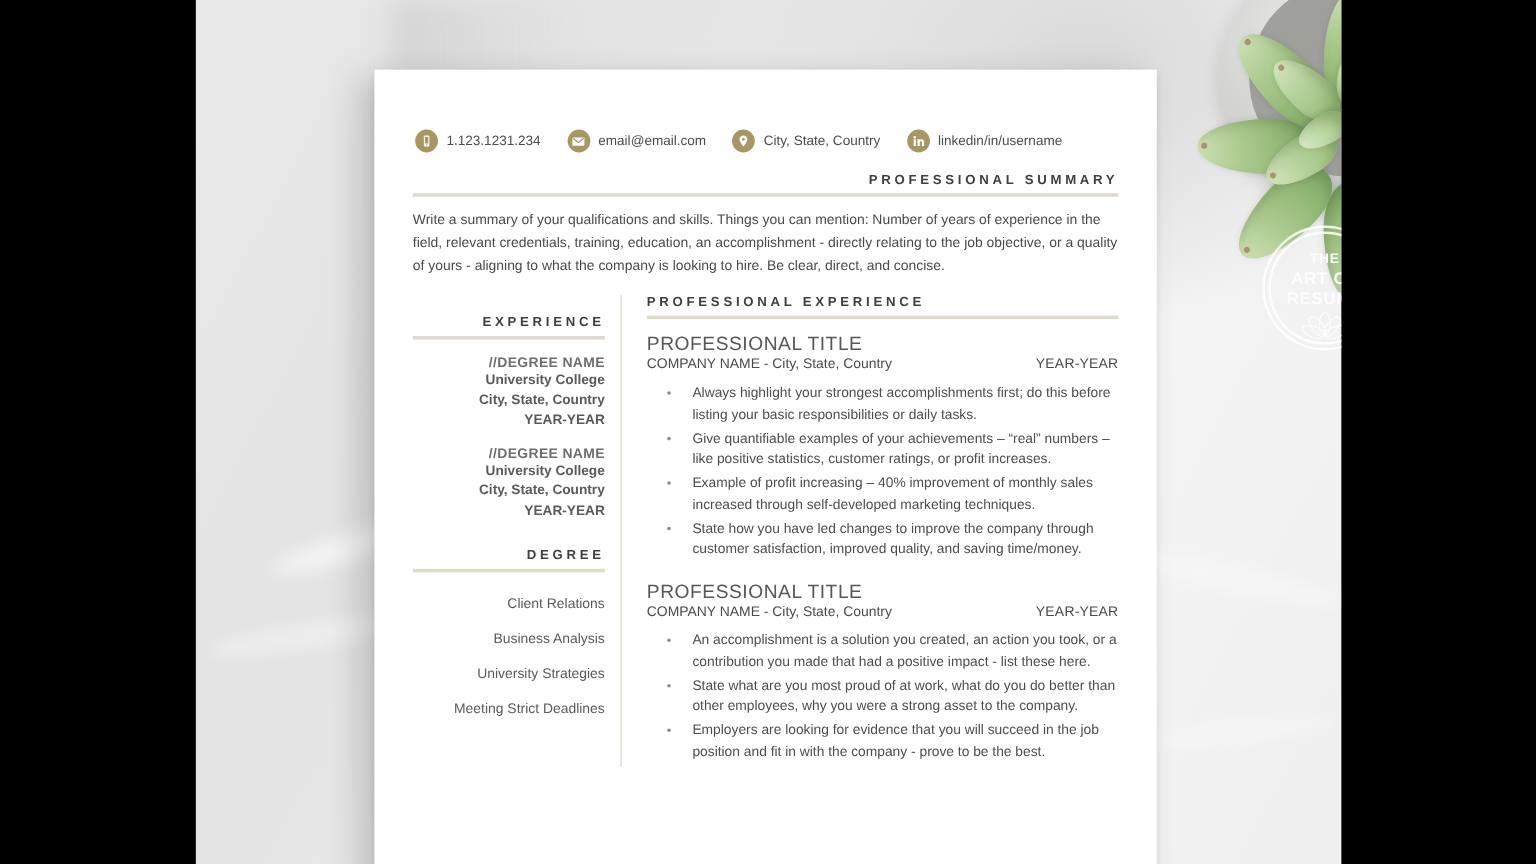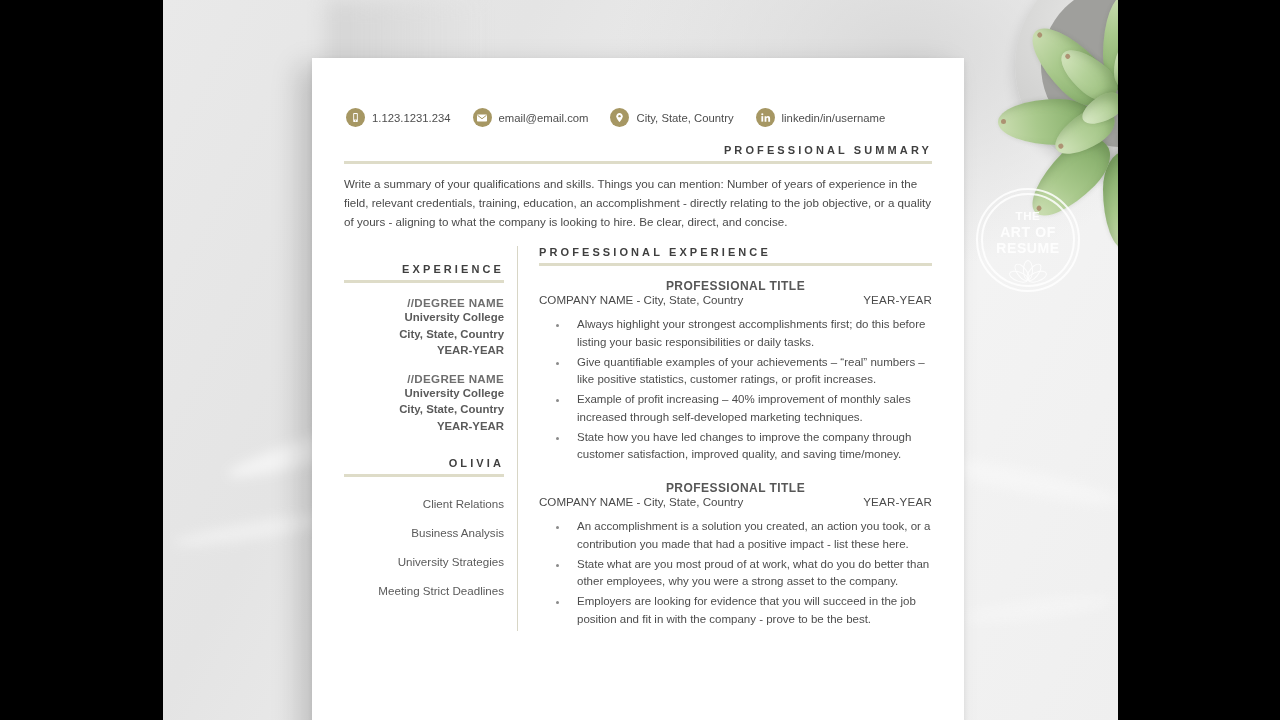--- a/index.html
+++ b/index.html
@@ -127,30 +127,30 @@
   .edu { margin-top:13px; }
   .edu .deg   { font-size:11.6px; font-weight:bold; color:#6e6e6e; letter-spacing:.3px; }
   .edu .line  { font-size:11.4px; color:#5a5a5a; line-height:1.45;font-weight:bold; }
   .edu + .edu { margin-top:13px; }
 
   .skills { margin-top:12px; }
   .skill { font-size:11.6px; color:#5a5a5a; padding:8px 0; }
 
   .job { margin-top:13px; }
   .job .titlerow { display:flex; justify-content:space-between; align-items:baseline; }
-  .job .ptitle { font-size:12px; font-weight:bold; color:#575757; letter-spacing:.45px;text-align:center; }
+  .job .ptitle { font-size:16px; font-weight:normal; color:#575757; letter-spacing:.45px; }
   .job .years  { font-size:11.6px; color:#4a4a4a; letter-spacing:.2px; }
   .job .company{ font-size:11.6px; color:#4a4a4a; }
   .job ul { margin:10px 0 0 30px; }
   .job li { font-size:11.5px; color:#4d4d4d; line-height:1.5; margin-bottom:3px; padding-left:8px; }
   .job li::marker { color:#8a8a8a; }
 
   
   #watermark {
-    position:absolute; left:976px; top:188px; width:104px; height:104px; z-index:30;
+    position:absolute; left:1052px; top:188px; width:104px; height:104px; z-index:30;
     opacity:.92; pointer-events:none;
   }
   #watermark .ring1, #watermark .ring2 {
     position:absolute; border-radius:50%; border:2px solid rgba(255,255,255,.92);
   }
   #watermark .ring1 { inset:0; }
   #watermark .ring2 { inset:5px; border-width:2px; }
   #watermark .wt {
     position:absolute; left:0; width:100%; text-align:center; color:#fff;
     font-weight:bold; letter-spacing:.6px; line-height:1;
@@ -280,21 +280,21 @@
             <div class="line">YEAR-YEAR</div>
           </div>
           <div class="edu">
             <div class="deg">//DEGREE NAME</div>
             <div class="line">University College</div>
             <div class="line">City, State, Country</div>
             <div class="line">YEAR-YEAR</div>
           </div>
 
           <div class="sechead right" style="margin-top:22px">
-            <div class="t">OLIVIA</div>
+            <div class="t">DEGREE</div>
             <div class="rule"></div>
           </div>
           <div class="skills">
             <div class="skill">Client Relations</div>
             <div class="skill">Business Analysis</div>
             <div class="skill">University Strategies</div>
             <div class="skill">Meeting Strict Deadlines</div>
 
           </div>
         </div>

